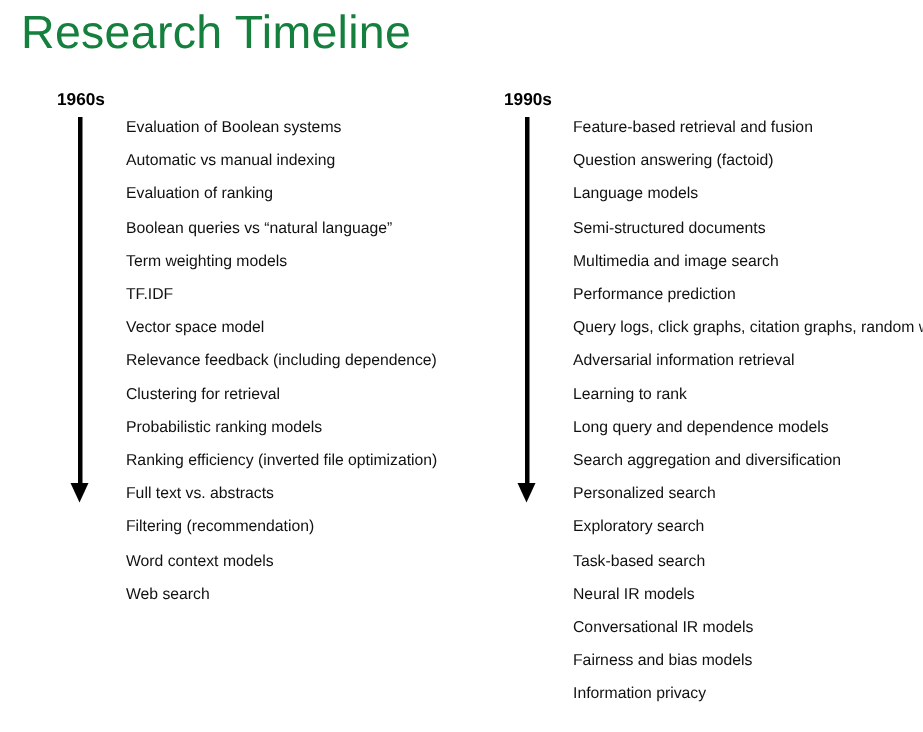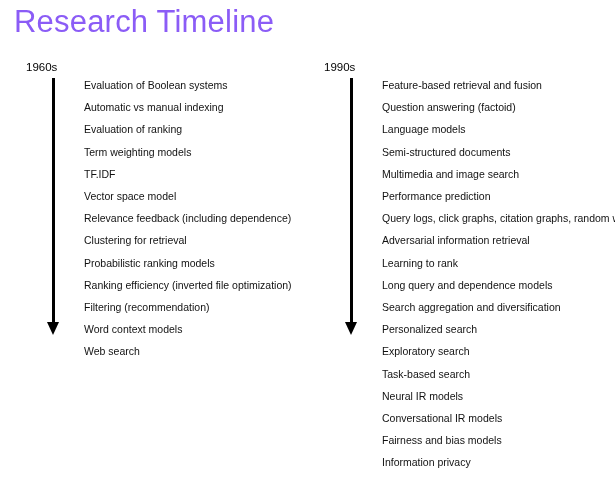--- a/index.html
+++ b/index.html
@@ -20,39 +20,39 @@
     width: 615px;
     height: 488px;
   }
   #title {
     position: absolute;
     left: 14px;
     top: 4px;
     font-size: 31px;
     font-weight: 400;
     letter-spacing: 0.2px;
-    color: #8b5cf6;
+    color: #15803d;
     white-space: nowrap;
   }
   .column {
     position: absolute;
   }
   #col-left {
     left: 22px;
     top: 60px;
   }
   #col-right {
     left: 320px;
     top: 60px;
   }
   .decade {
     font-size: 11.5px;
-    font-weight: 400;
+    font-weight: 700;
     color: #000000;
-    margin: 0 0 0 4px;
+    margin: 0 0 0 16px;
     line-height: 14px;
     white-space: nowrap;
   }
   .arrow-wrap {
     position: absolute;
     top: 18px;
     left: 25px;
     width: 14px;
     height: 260px;
   }
@@ -102,27 +102,29 @@
   <div class="column" id="col-left">
     <div class="decade">1960s</div>
     <div class="arrow-wrap">
       <div class="arrow-line"></div>
       <div class="arrow-head"></div>
     </div>
     <ul class="items">
       <li>Evaluation of Boolean systems</li>
       <li>Automatic vs manual indexing</li>
       <li>Evaluation of ranking</li>
+      <li>Boolean queries vs “natural language”</li>
       <li>Term weighting models</li>
       <li>TF.IDF</li>
       <li>Vector space model</li>
       <li>Relevance feedback (including dependence)</li>
       <li>Clustering for retrieval</li>
       <li>Probabilistic ranking models</li>
       <li>Ranking efficiency (inverted file optimization)</li>
+      <li>Full text vs. abstracts</li>
       <li>Filtering (recommendation)</li>
       <li>Word context models</li>
       <li>Web search</li>
     </ul>
   </div>
 
   <div class="column" id="col-right">
     <div class="decade">1990s</div>
     <div class="arrow-wrap">
       <div class="arrow-line"></div>

